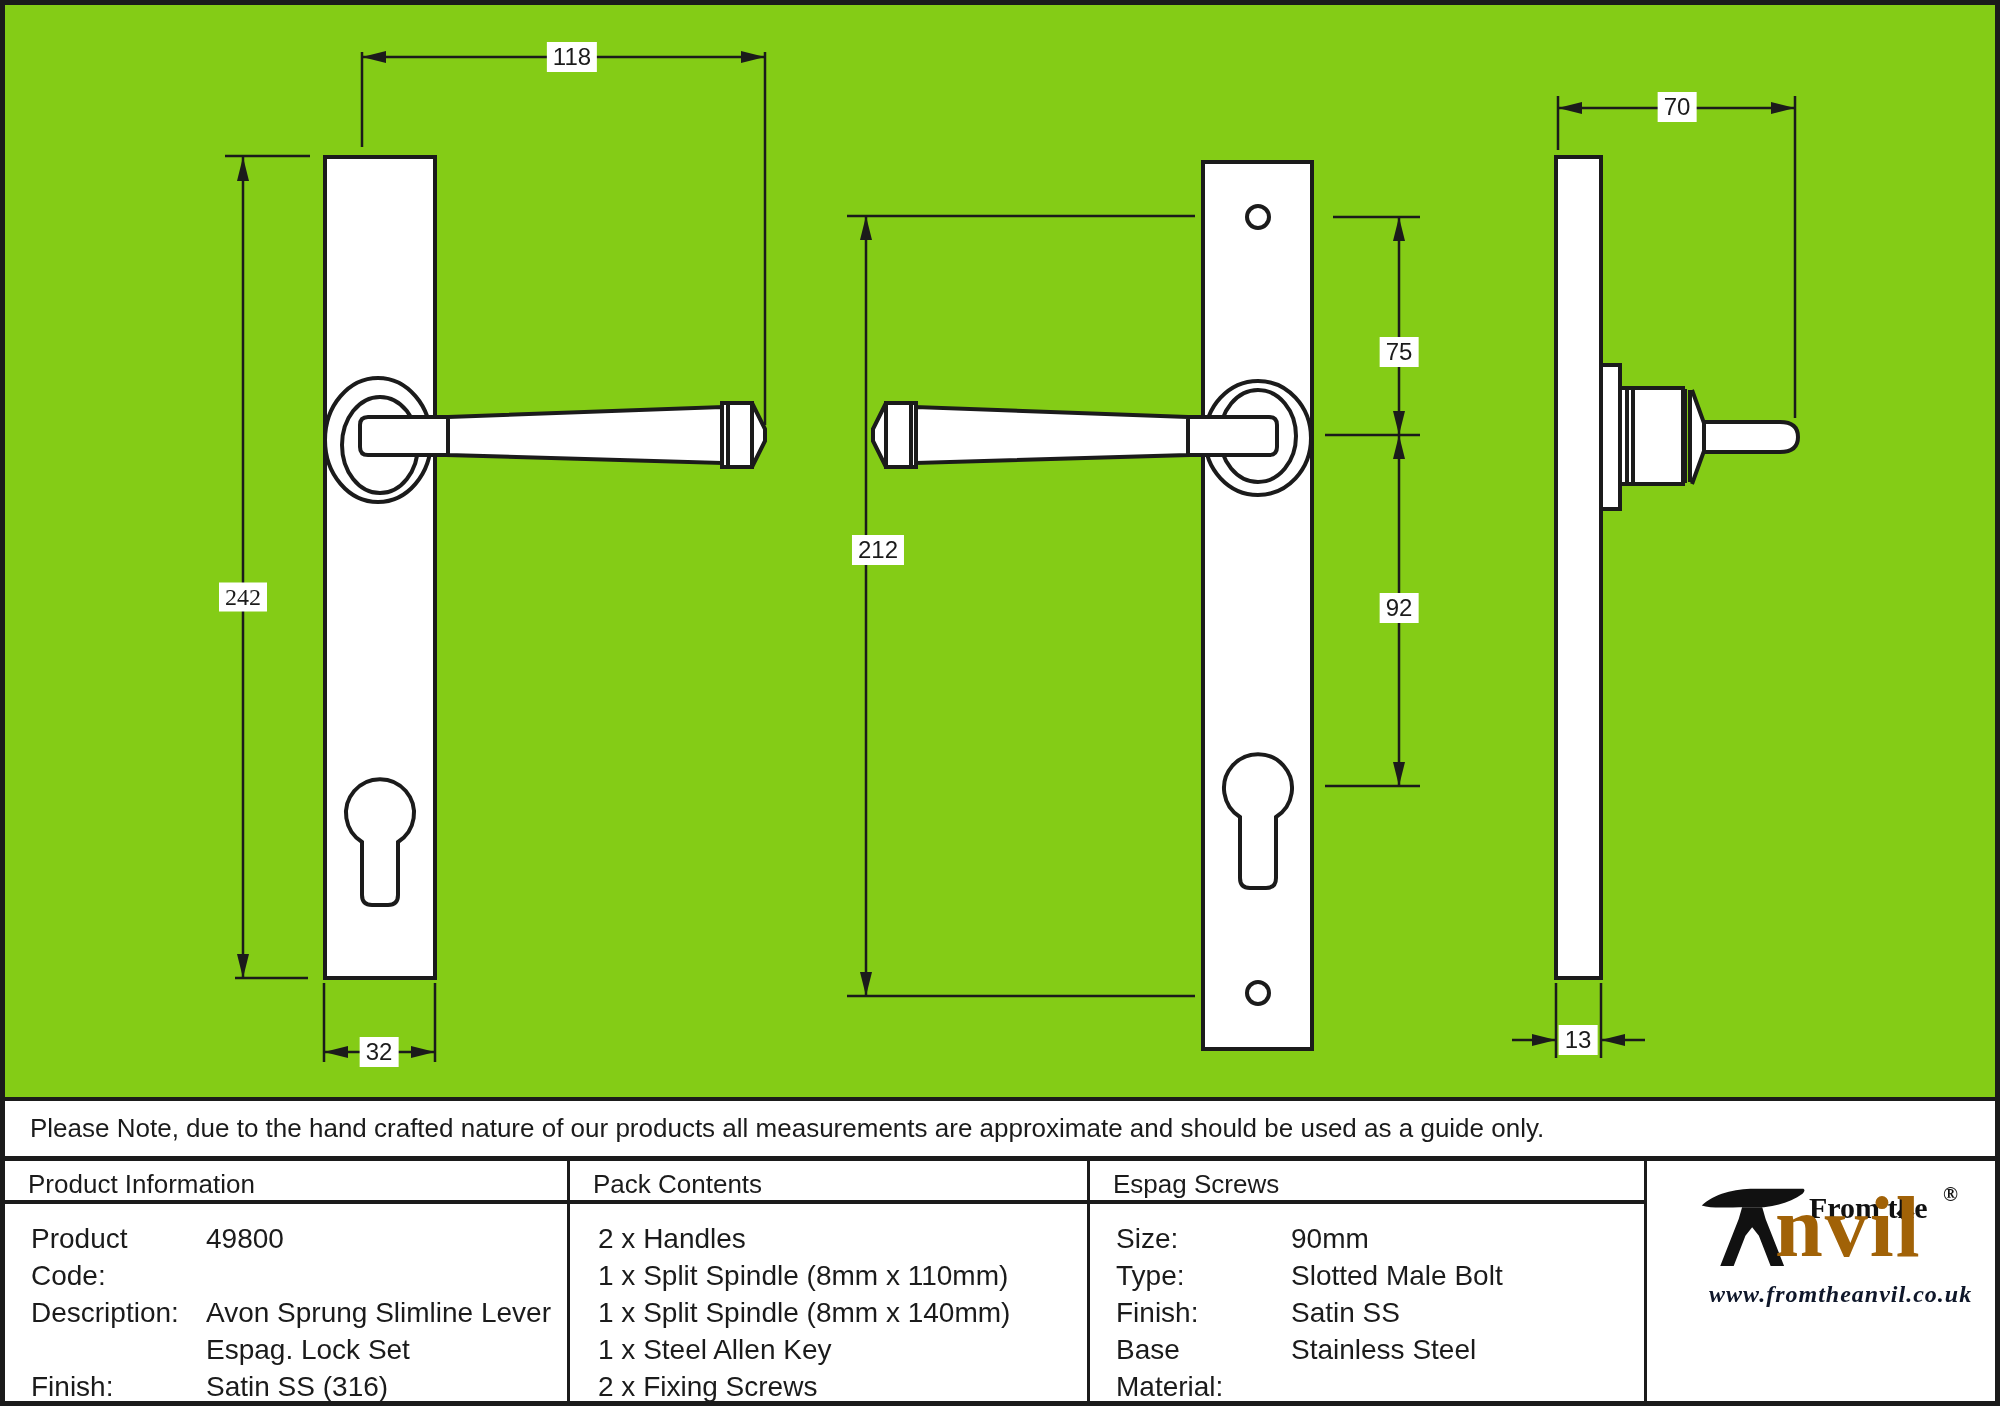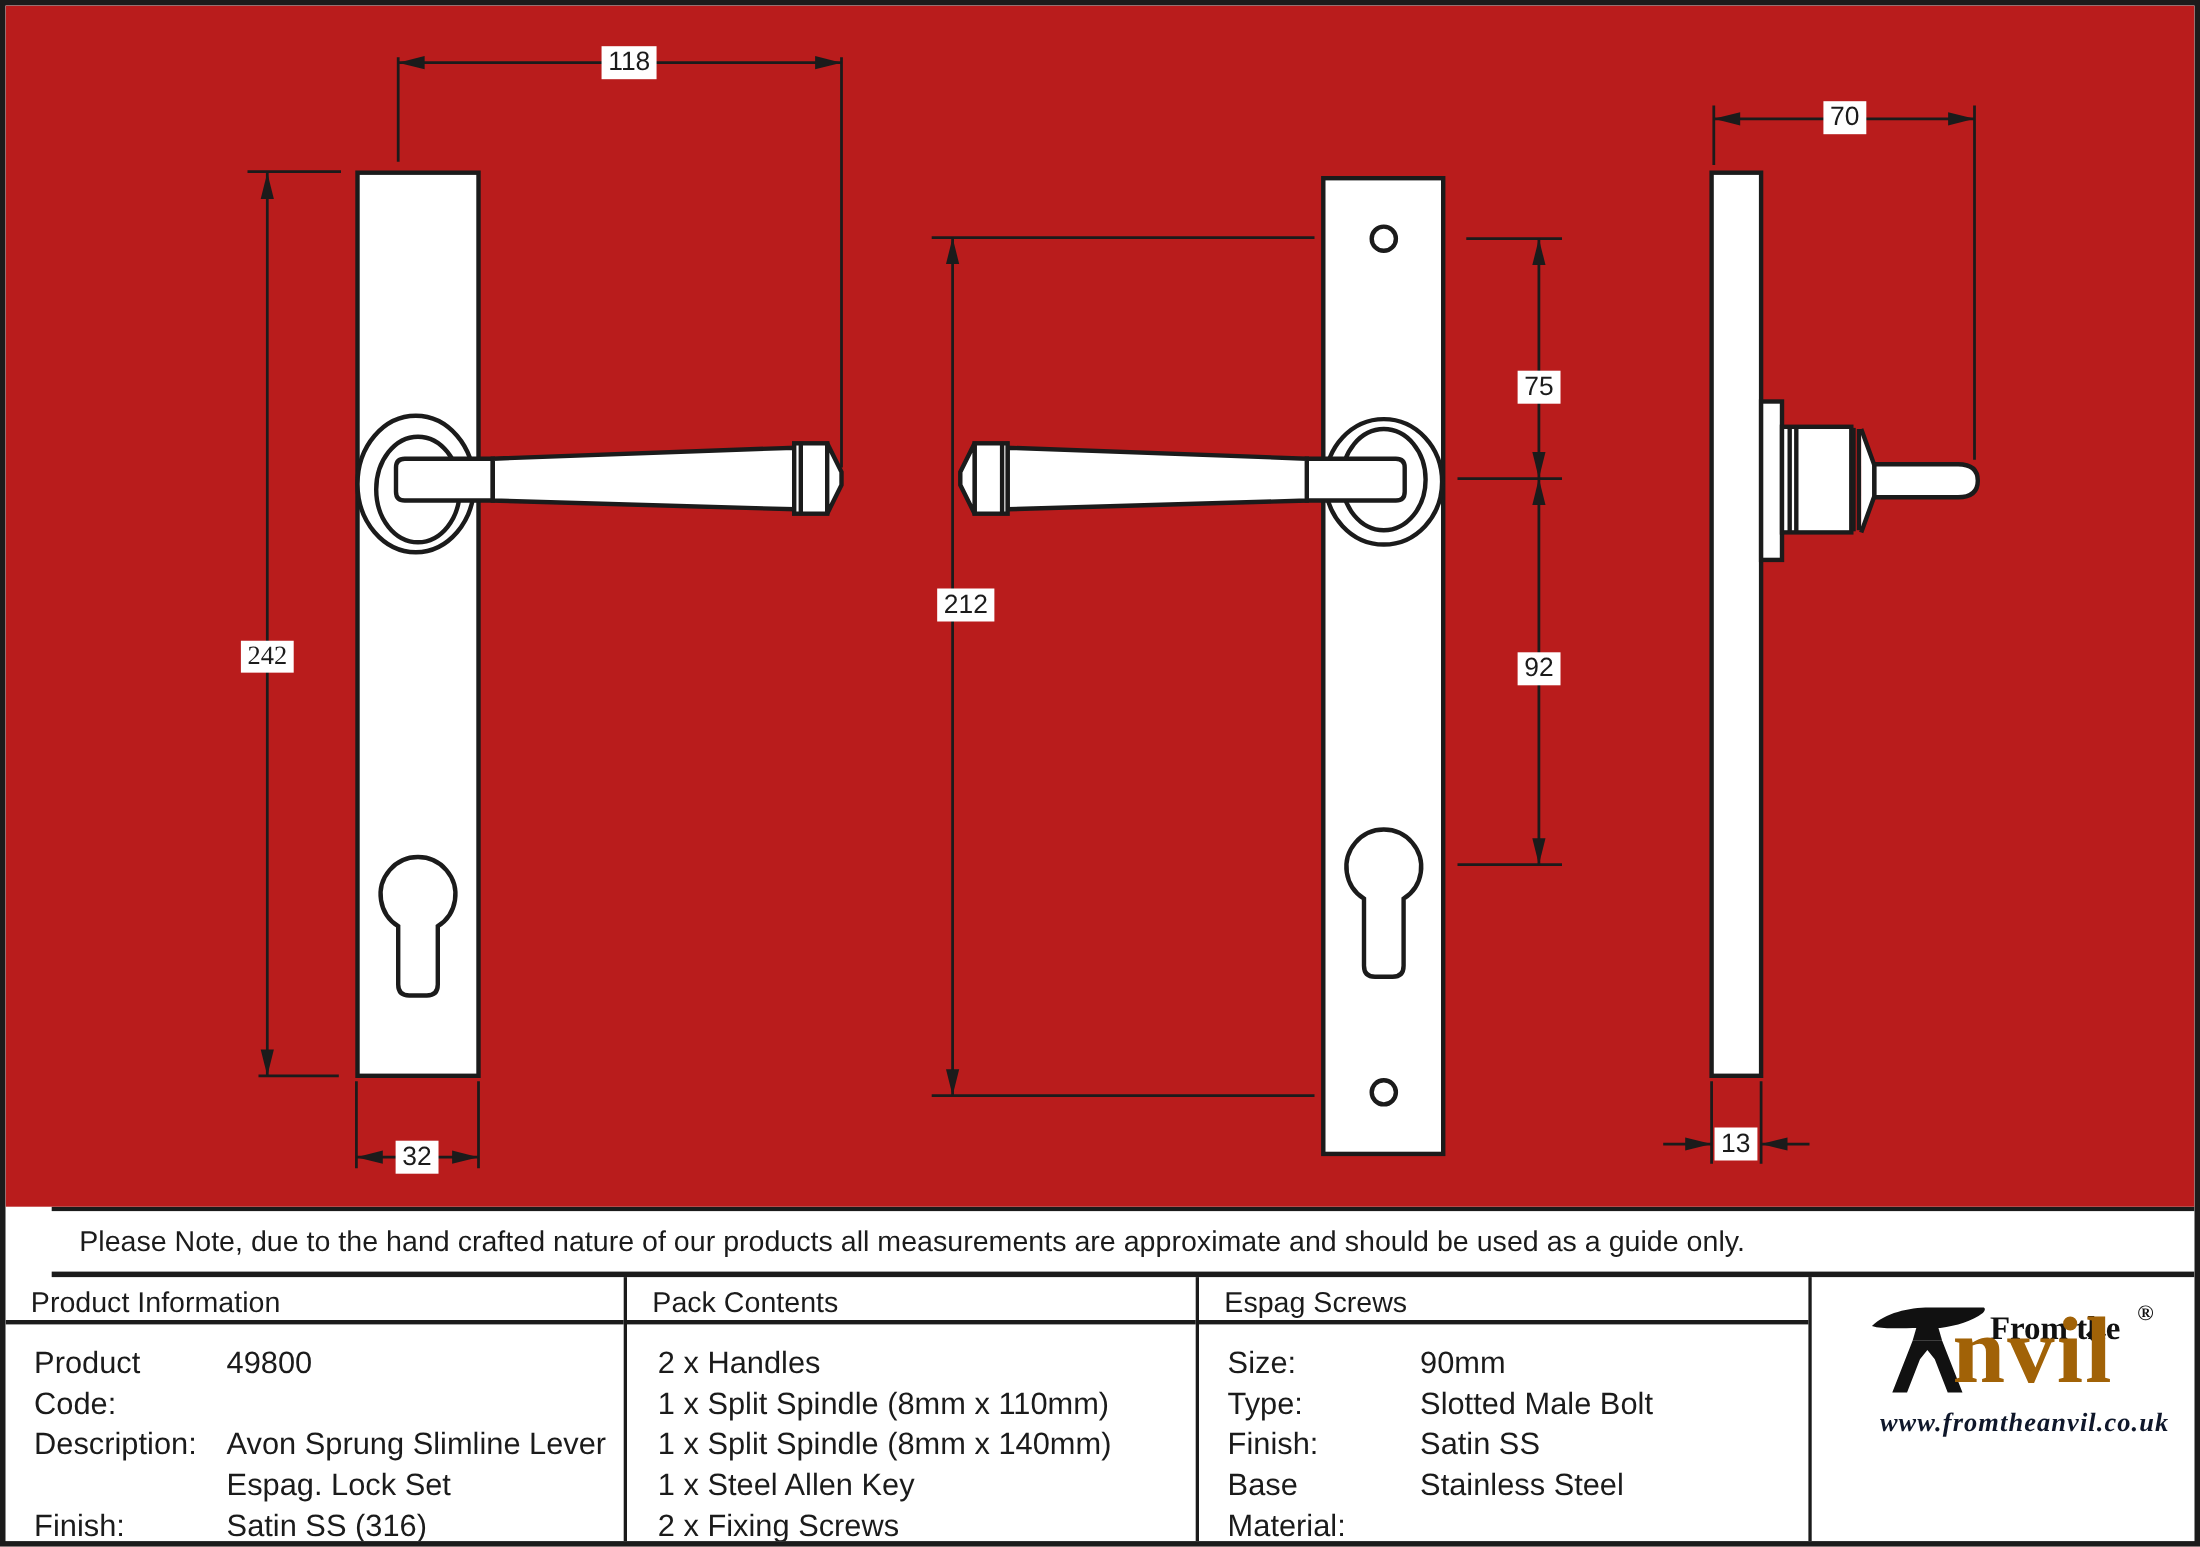--- a/index.html
+++ b/index.html
@@ -5,40 +5,39 @@
   html,body{margin:0;padding:0;background:#888;}
   .sheet{
     position:relative;
     width:1990px;height:1396px;
     border:5px solid #1b1b1b;
     background:#ffffff;
     font-family:"Liberation Sans", sans-serif;
     color:#1b1b1b;
     overflow:hidden;
   }
-  .drawing-area{position:relative;width:1990px;height:1092px;background:#b91c1c;}
+  .drawing-area{position:relative;width:1990px;height:1092px;background:#84cc16;}
   .drawing-area svg{position:absolute;left:0;top:0;}
   .dim-label{
     position:absolute;
     transform:translate(-50%,-50%);
     background:#ffffff;
     padding:1px 6px;
     font-size:24px;
     color:#1b1b1b;
     white-space:nowrap;
   }
   .note-bar{
     border-top:4px solid #1b1b1b;
     border-bottom:5px solid #1b1b1b;
     height:55px;
     line-height:55px;
     font-size:26px;
     padding-left:25px;
     box-sizing:content-box;
-    margin-left:42px;
   }
   .info-table{display:flex;height:240px;}
   .col{box-sizing:border-box;height:100%;}
   .col-borders{border-right:3px solid #1b1b1b;}
   .col-header{
     box-sizing:border-box;
     height:43px;
     border-bottom:4px solid #1b1b1b;
     font-size:26px;
     padding:8px 0 0 23px;

